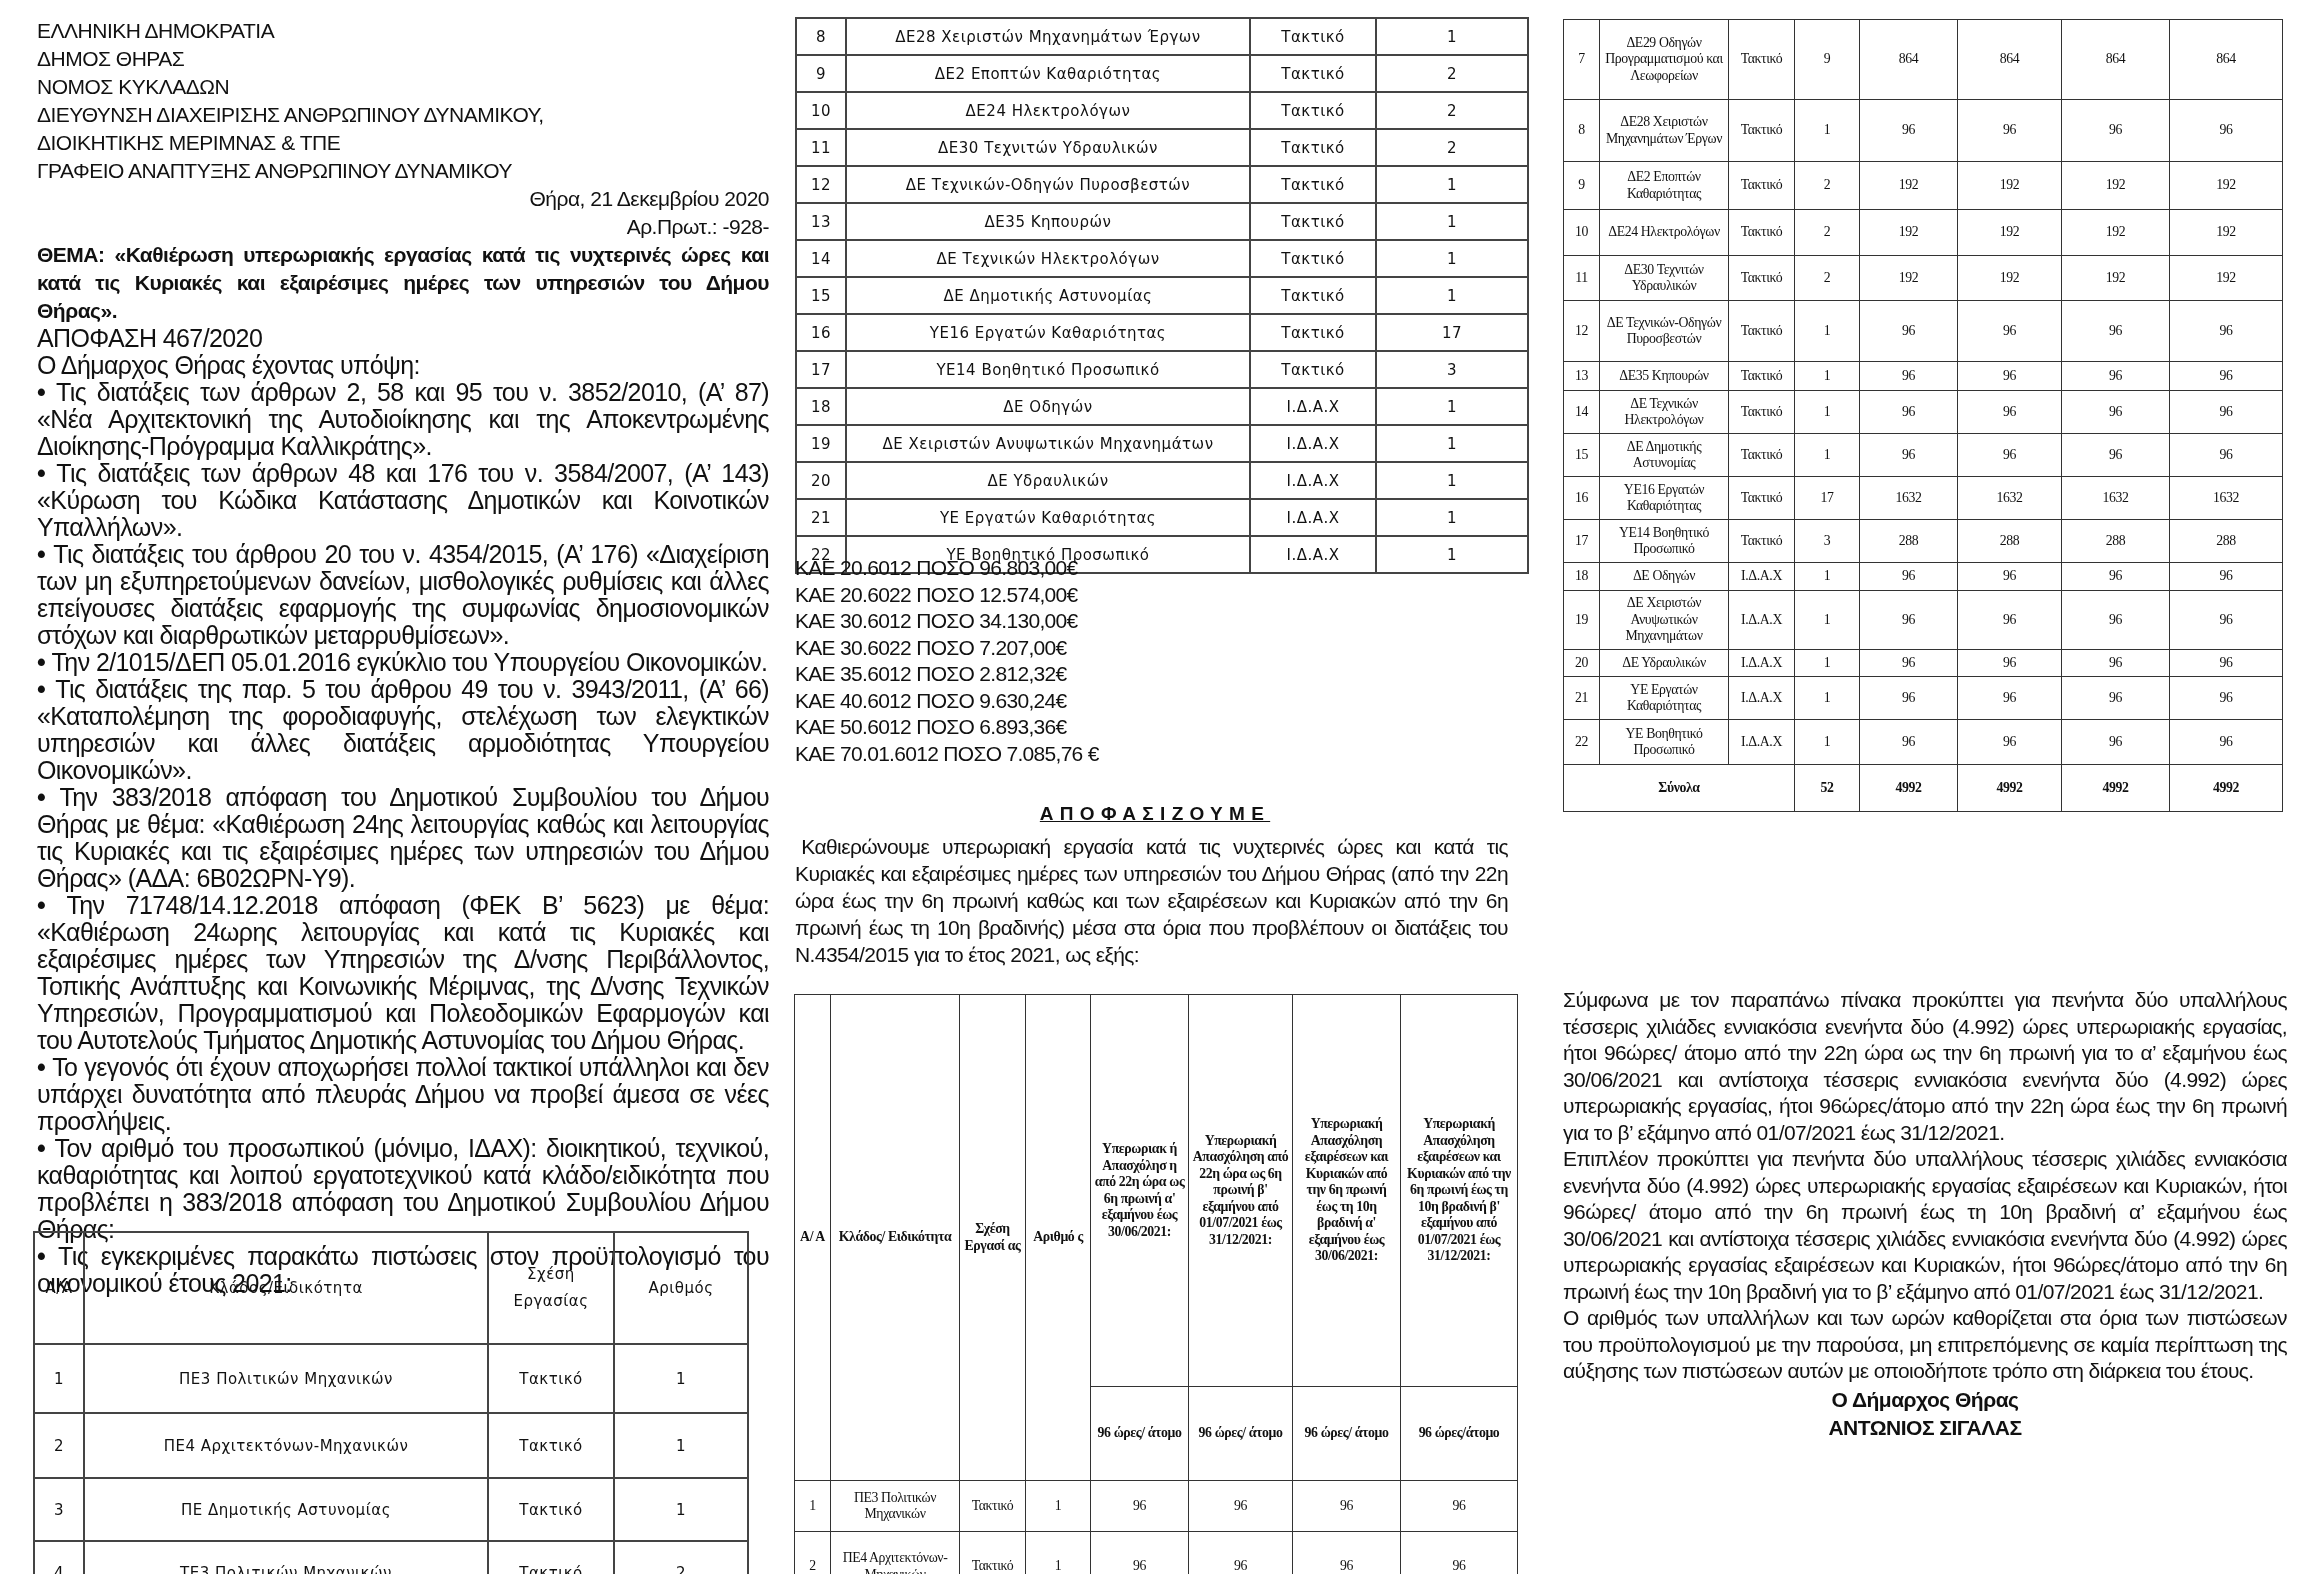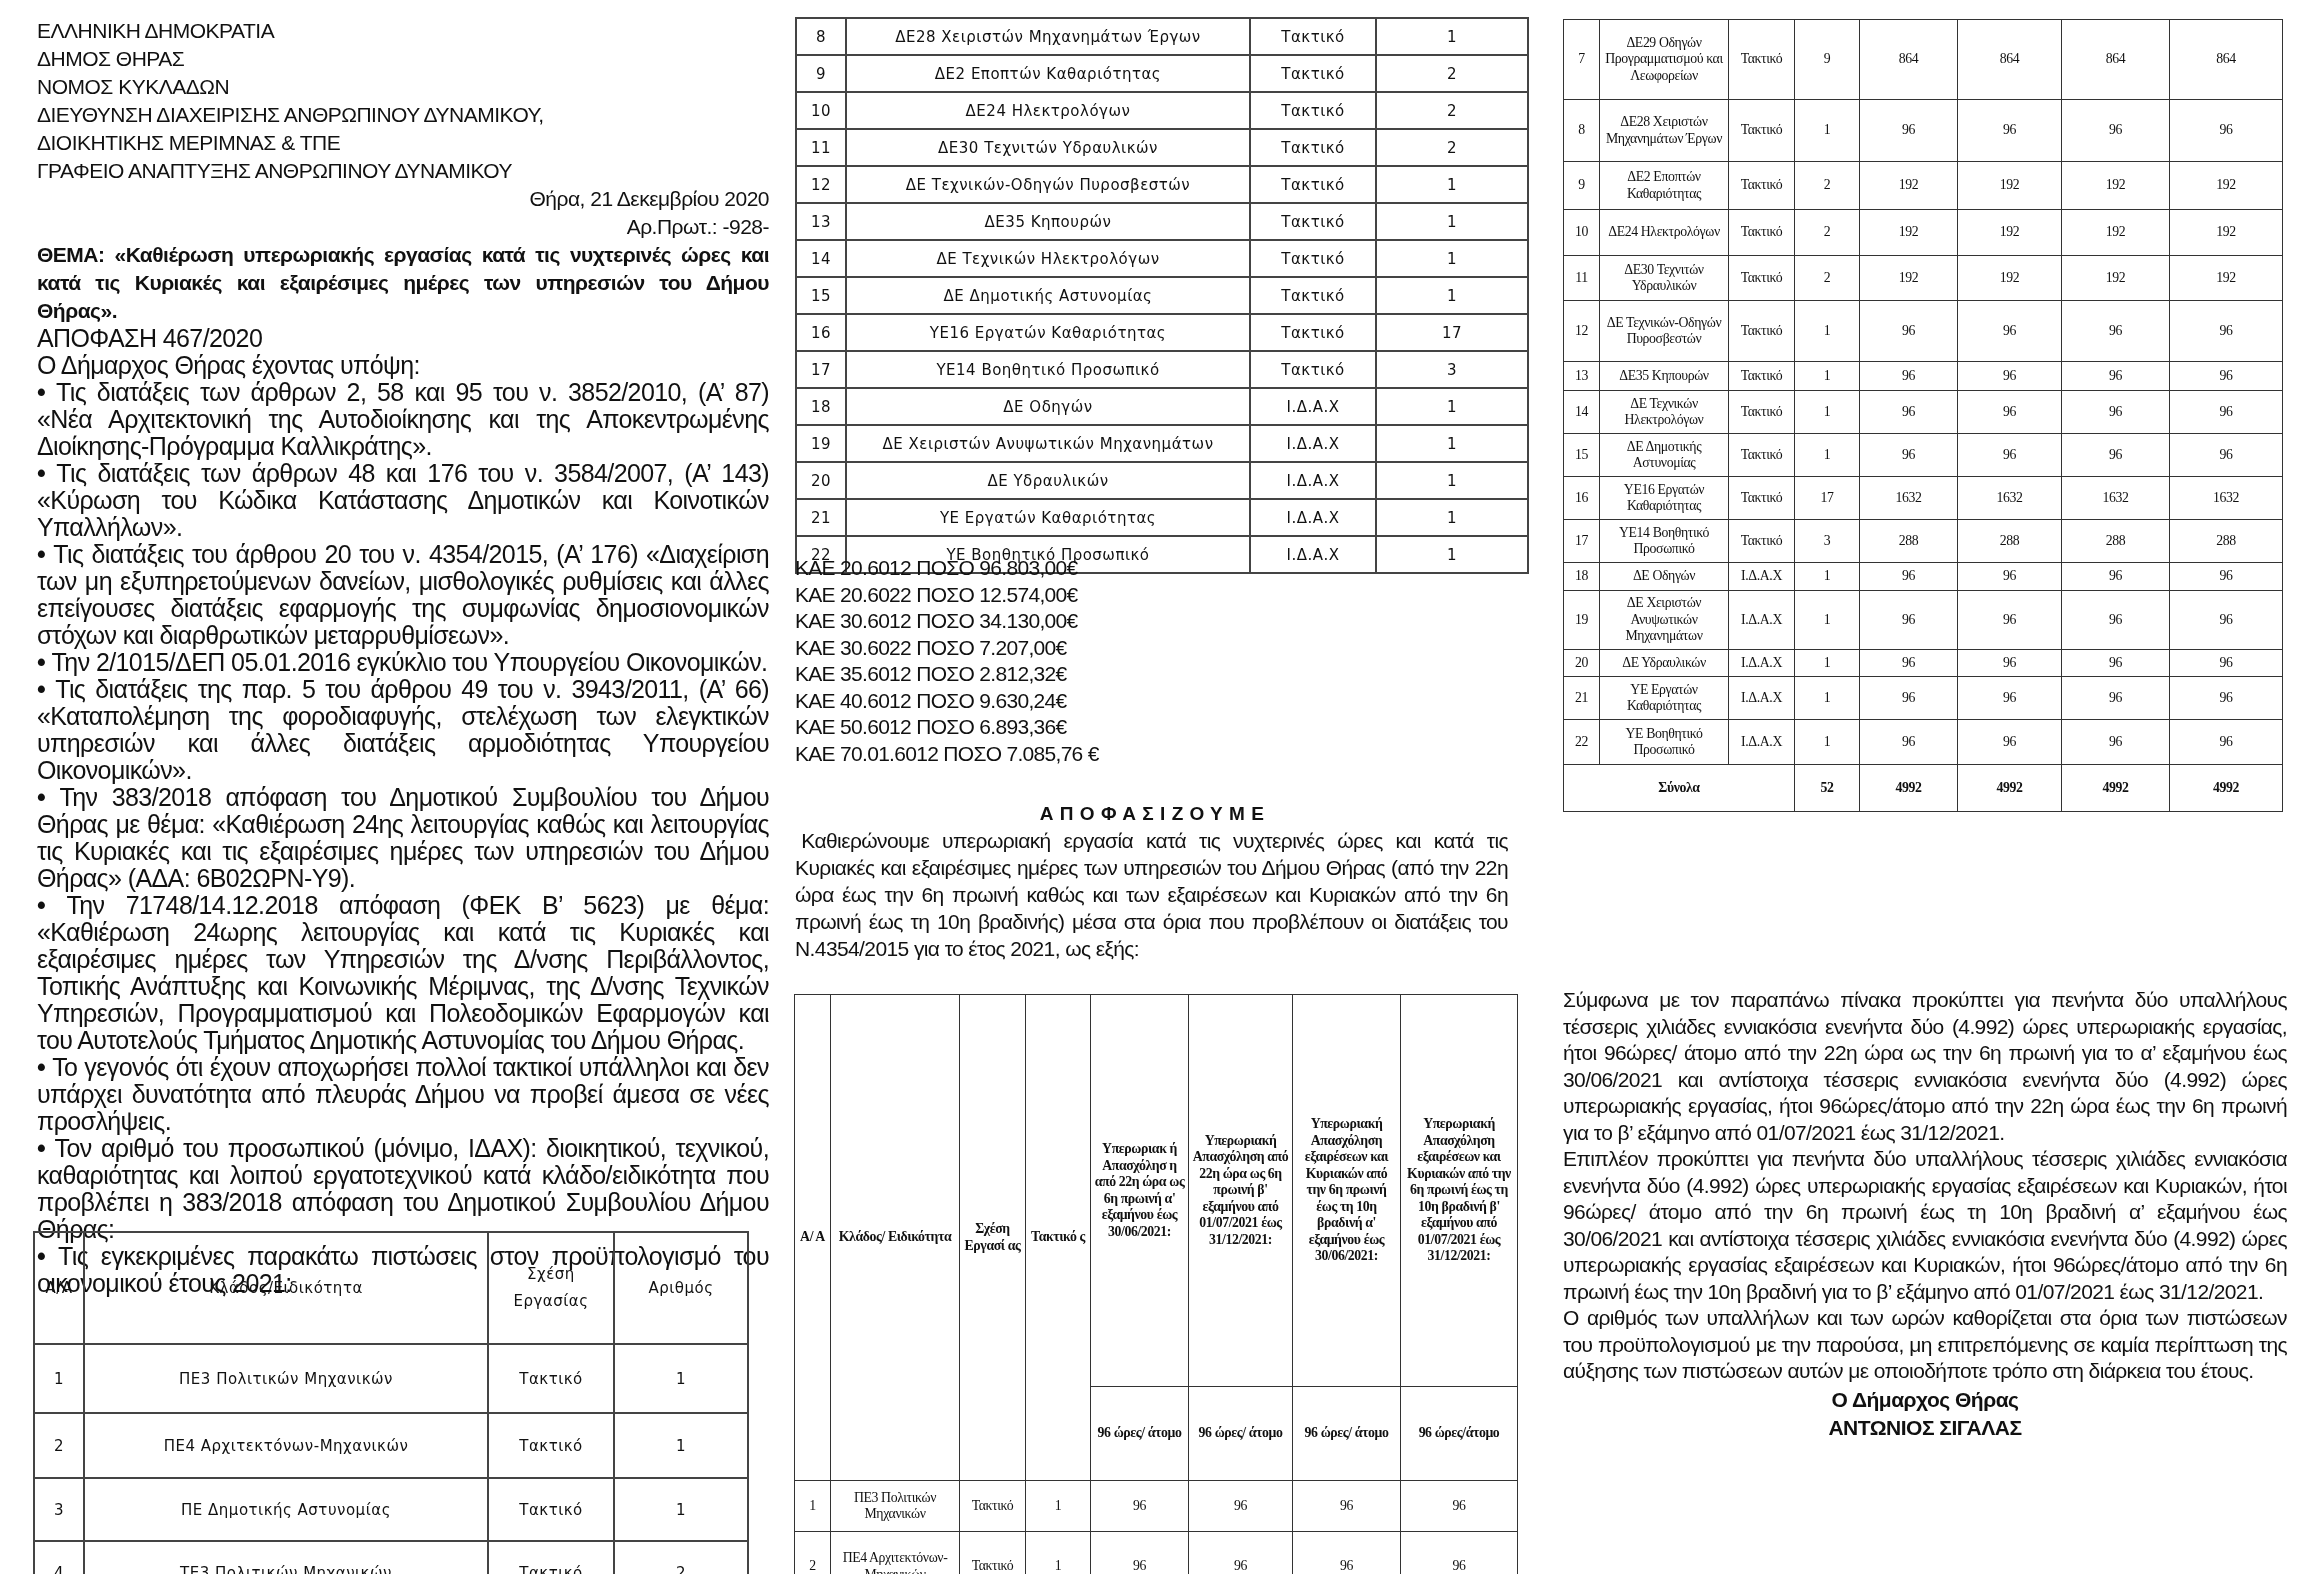--- a/index.html
+++ b/index.html
@@ -213,41 +213,41 @@
   <div id="kae-list">
       <div class="kae">ΚΑΕ 20.6012 ΠΟΣΟ 96.803,00€</div>
       <div class="kae">ΚΑΕ 20.6022 ΠΟΣΟ 12.574,00€</div>
       <div class="kae">ΚΑΕ 30.6012 ΠΟΣΟ 34.130,00€</div>
       <div class="kae">ΚΑΕ 30.6022 ΠΟΣΟ 7.207,00€</div>
       <div class="kae">ΚΑΕ 35.6012 ΠΟΣΟ 2.812,32€</div>
       <div class="kae">ΚΑΕ 40.6012 ΠΟΣΟ 9.630,24€</div>
       <div class="kae">ΚΑΕ 50.6012 ΠΟΣΟ 6.893,36€</div>
       <div class="kae">ΚΑΕ 70.01.6012 ΠΟΣΟ 7.085,76 €</div>
     </div>
-  <div class="decide-title" style="margin-top:36px; margin-bottom:2px;">ΑΠΟΦΑΣΙΖΟΥΜΕ</div>
+  <div class="decide-title" style="margin-top:36px; margin-bottom:8px;text-decoration:underline;">ΑΠΟΦΑΣΙΖΟΥΜΕ</div>
   <p class="decide-p" style="width:713px;">Καθιερώνουμε υπερωριακή εργασία κατά τις νυχτερινές ώρες και κατά τις Κυριακές και εξαιρέσιμες ημέρες των υπηρεσιών του Δήμου Θήρας (από την 22η ώρα έως την 6η πρωινή καθώς και των εξαιρέσεων και Κυριακών από την 6η πρωινή έως τη 10η βραδινής) μέσα στα όρια που προβλέπουν οι διατάξεις του Ν.4354/2015 για το έτος 2021, ως εξής:</p>
 </div>
 
 <table class="t2" id="hours1" style="left:794px; top:994px; width:724px;">
   <colgroup>
     <col style="width:36px">
       <col style="width:129px">
       <col style="width:66px">
       <col style="width:65px">
     <col style="width:98px">
       <col style="width:104px">
       <col style="width:108px">
       <col>
   </colgroup>
   <thead>
     <tr style="height:392px;">
       <th rowspan="2">Α/ Α</th>
       <th rowspan="2">Κλάδος/ Ειδικότητα</th>
       <th rowspan="2">Σχέση Εργασί ας</th>
-      <th rowspan="2">Τακτικό ς</th>
+      <th rowspan="2">Αριθμό ς</th>
       <th>Υπερωριακ ή Απασχόλησ η από 22η ώρα ως 6η πρωινή α' εξαμήνου έως 30/06/2021:</th>
       <th>Υπερωριακή Απασχόληση από 22η ώρα ως 6η πρωινή β' εξαμήνου από 01/07/2021 έως 31/12/2021:</th>
       <th>Υπερωριακή Απασχόληση εξαιρέσεων και Κυριακών από την 6η πρωινή έως τη 10η βραδινή α' εξαμήνου έως 30/06/2021:</th>
       <th>Υπερωριακή Απασχόληση εξαιρέσεων και Κυριακών από την 6η πρωινή έως τη 10η βραδινή β' εξαμήνου από 01/07/2021 έως 31/12/2021:</th>
     </tr>
     <tr style="height:94px;">
       <th>96 ώρες/ άτομο</th>
       <th>96 ώρες/ άτομο</th>
       <th>96 ώρες/ άτομο</th>
       <th>96 ώρες/άτομο</th>

